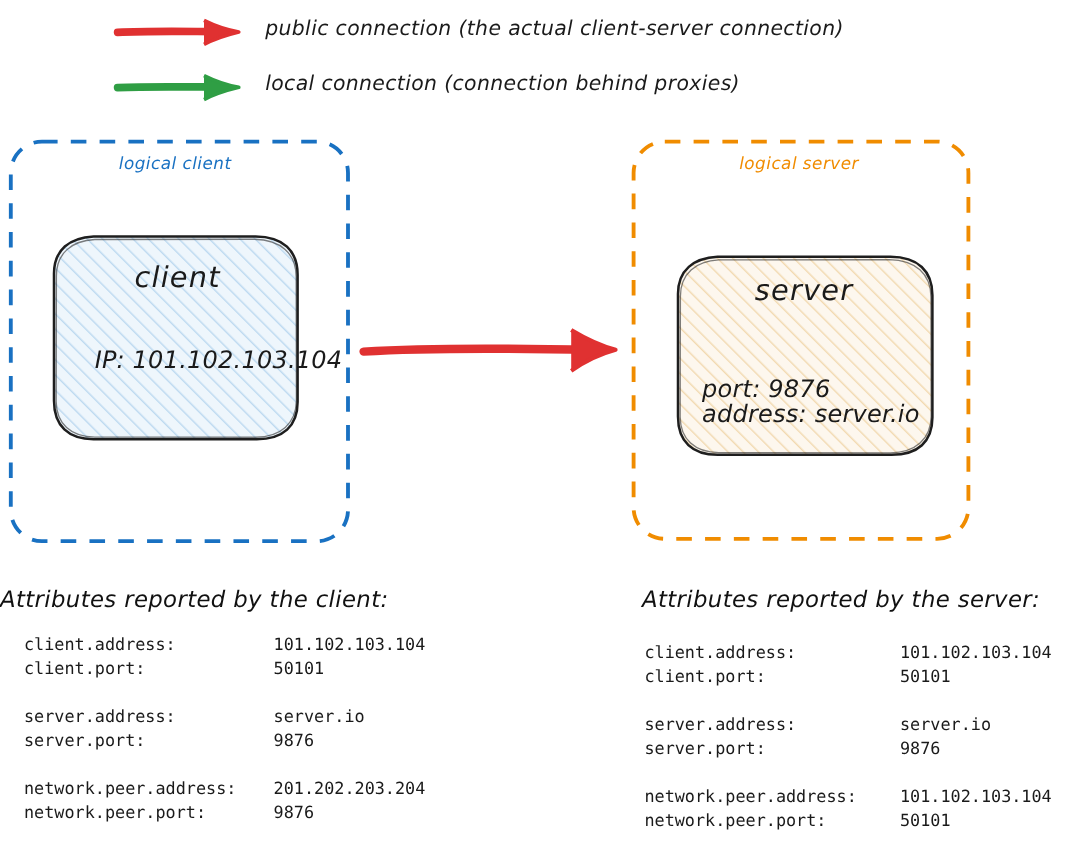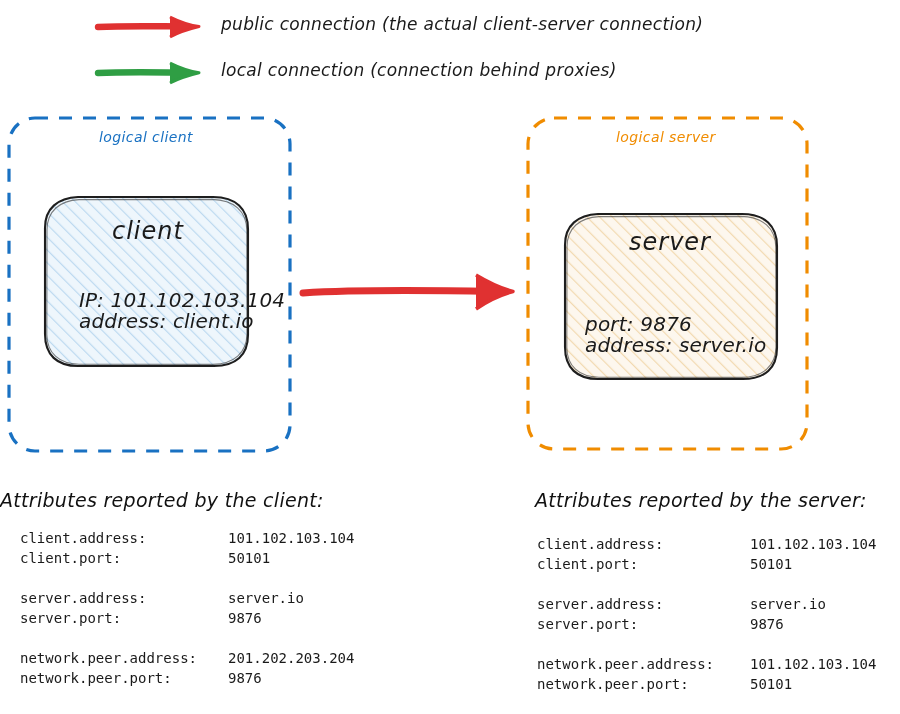--- a/index.html
+++ b/index.html
@@ -132,21 +132,20 @@
   </svg>
 
   <div class="txt legend-label" style="left:221px; top:14px;">public connection (the actual client-server connection)</div>
   <div class="txt legend-label" style="left:221px; top:60px;text-align:center;">local connection (connection behind proxies)</div>
 
   <div class="txt group-label client" style="left:99px; top:129px;">logical client</div>
   <div class="txt group-label server" style="left:616px; top:129px;">logical server</div>
 
   <div class="txt node-title" style="left:112px; top:217px;">client</div>
   <div class="txt node-line" style="left:79px; top:290px;">IP: 101.102.103.104</div>
-  <div class="txt node-line" style="left:79px; top:311px;">address: client.io</div>
 
   <div class="txt node-title" style="left:629px; top:228px;">server</div>
   <div class="txt node-line" style="left:585px; top:314px;">port: 9876</div>
   <div class="txt node-line" style="left:585px; top:335px;">address: server.io</div>
 
   <div class="txt table-heading" style="left:0; top:489px;">Attributes reported by the client:</div>
 
   <div>
     <div class="attr-key mono" style="left:20px; top:528px;">client.address:</div>
     <div class="attr-val mono" style="left:228px; top:528px;">101.102.103.104</div>

